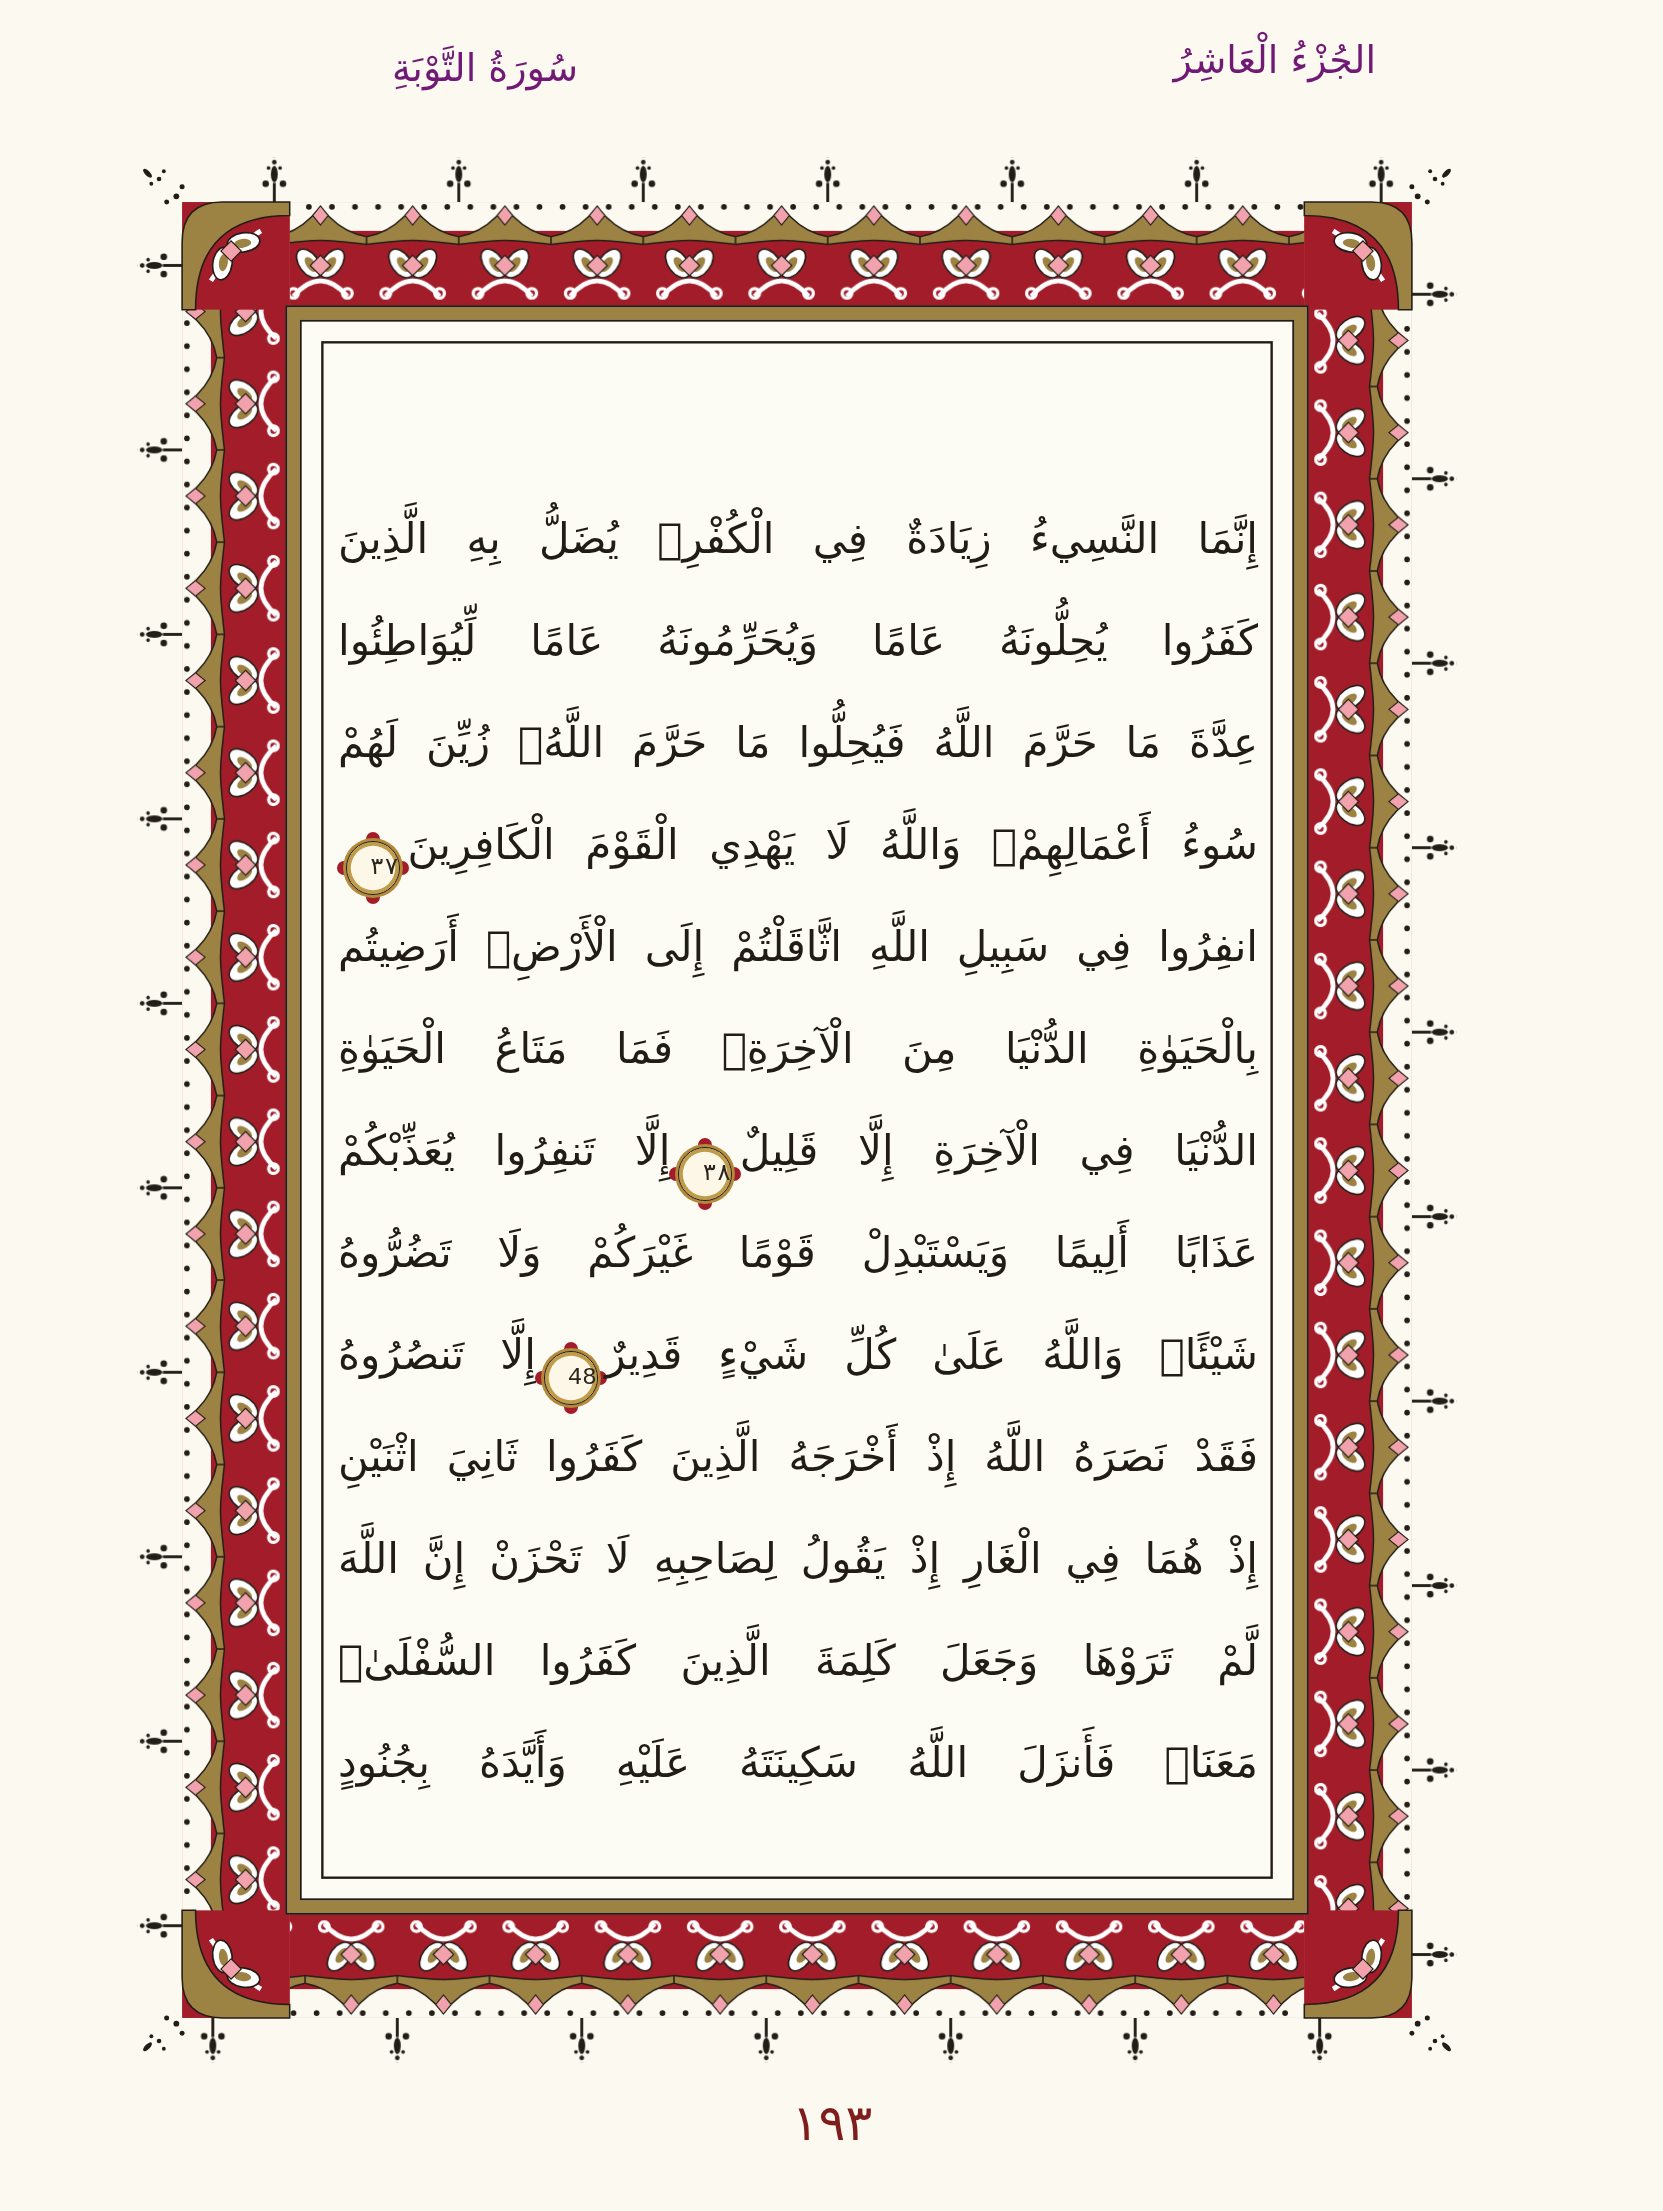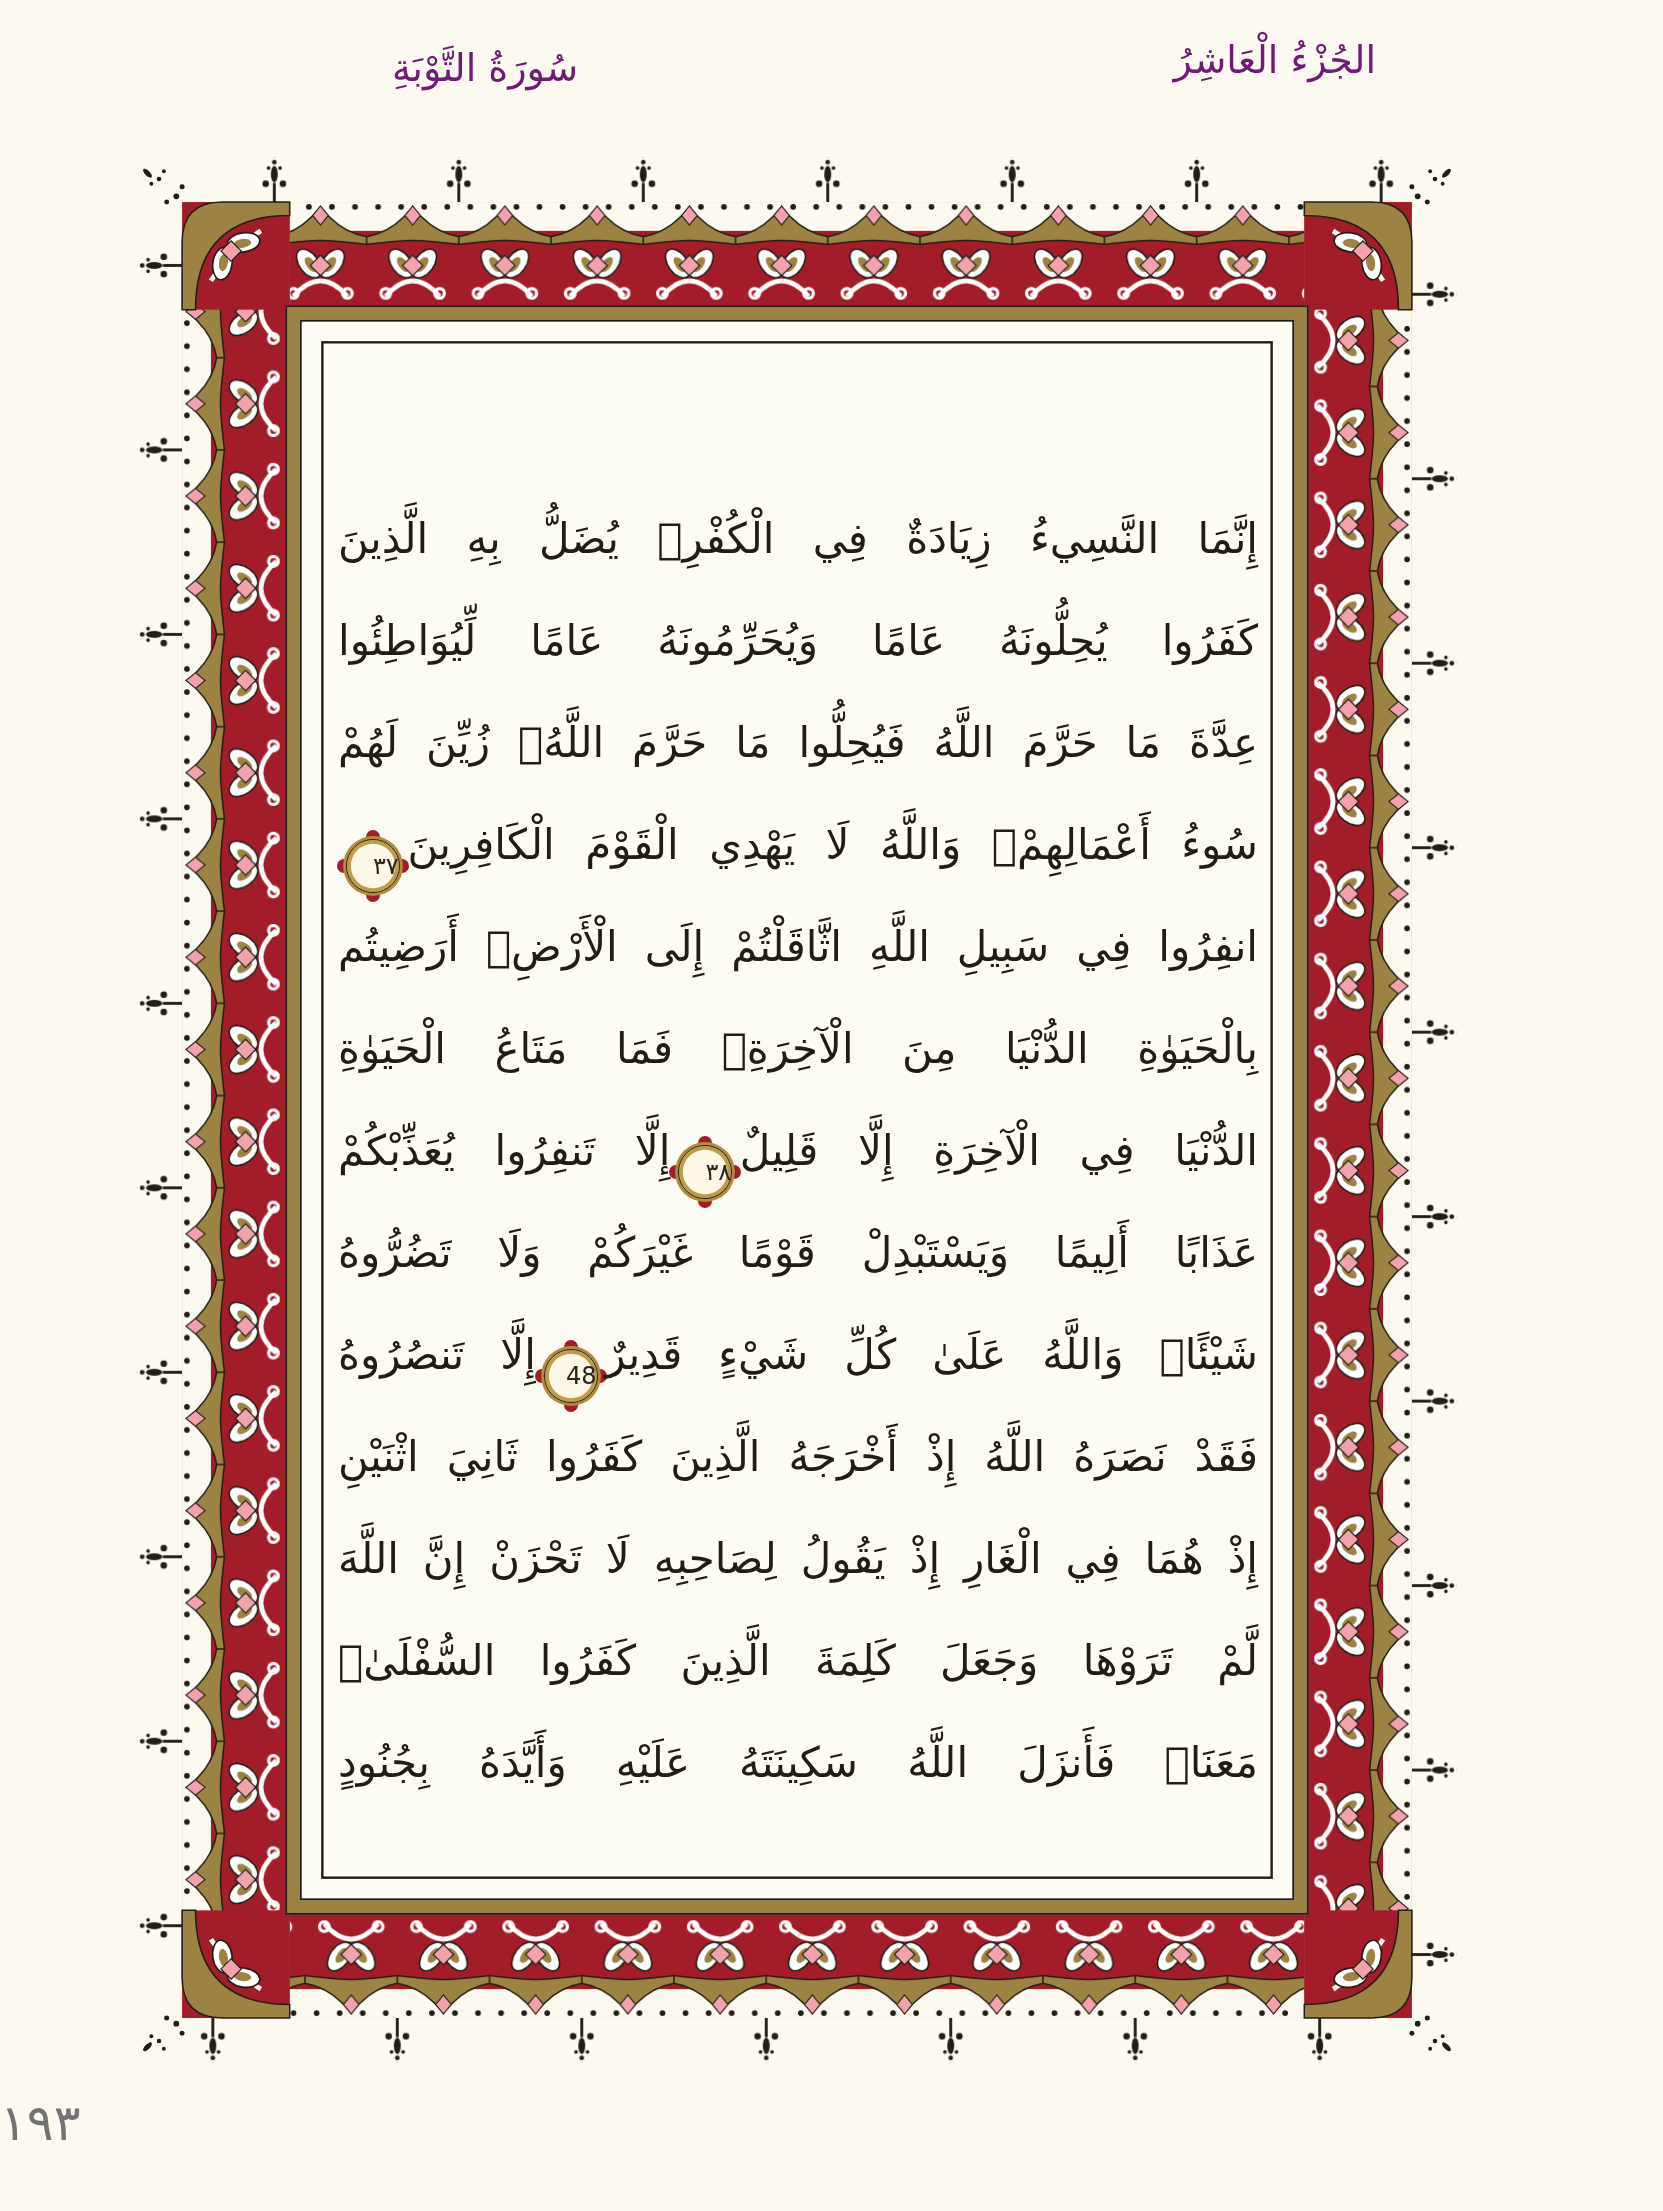--- a/index.html
+++ b/index.html
@@ -33,26 +33,26 @@
     border:1.9px solid #201a12;
     box-shadow:
       inset 0 0 0 3.8px #bf9c4a,
       inset 0 0 0 5.8px #fdf7e8,
       0 0 0 2.9px #b3893c,
       -29px 0 0 -20px #a31c29,
       29px 0 0 -20px #a31c29,
       0 -29px 0 -20px #a31c29,
       0 29px 0 -20px #a31c29;
     text-align:center;line-height:52px;font-size:24px;color:#2a241b;
-    vertical-align:-15.4px;margin:0 7.7px;
+    vertical-align:-15.4px;margin:0 7.7px;font-family:Liberation Mono, monospace;
   }
   .vmark:empty{display:none;}
   .pageno{
     position:absolute;left:0;top:2094px;width:1664px;
-    text-align:left;font-size:50px;color:#737373;direction:rtl;
+    text-align:center;font-size:50px;color:#7f1d1d;direction:rtl;
   }
 </style>
 </head>
 <body>
 
 <div class="hdr hdr-surah" data-name="surah-title">سُورَةُ التَّوْبَةِ</div>
 <div class="hdr hdr-juz" data-name="juz-title">الجُزْءُ الْعَاشِرُ</div>
 
 <div class="frame-wrap" data-name="illuminated-frame">
 <svg data-name="ornate-border-art" width="1326" height="1912" viewBox="0 0 1380 1990" xmlns="http://www.w3.org/2000/svg">

